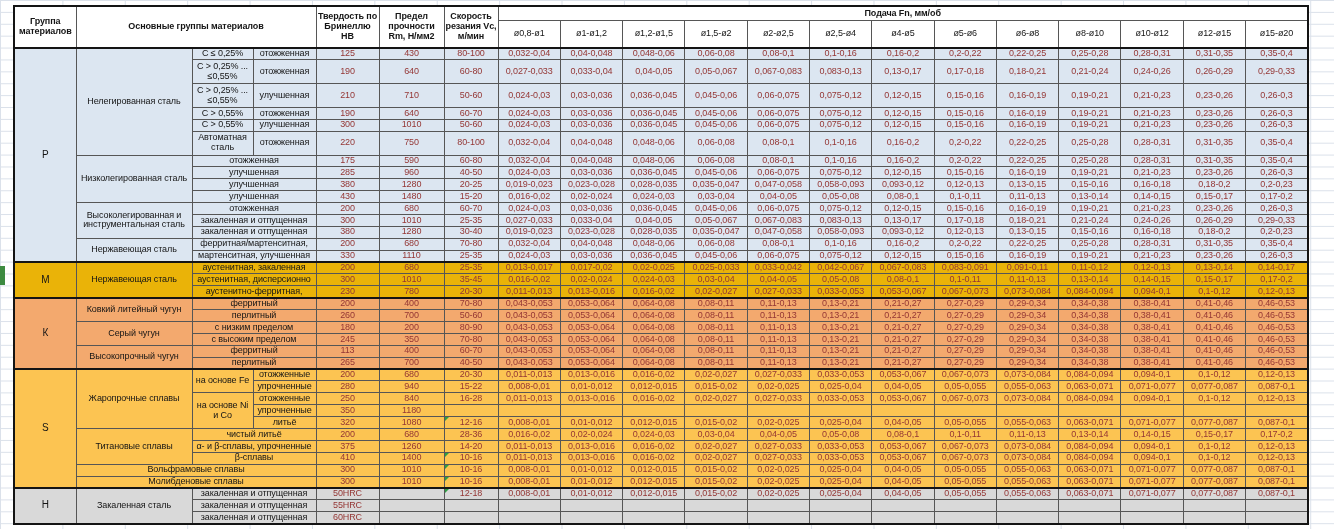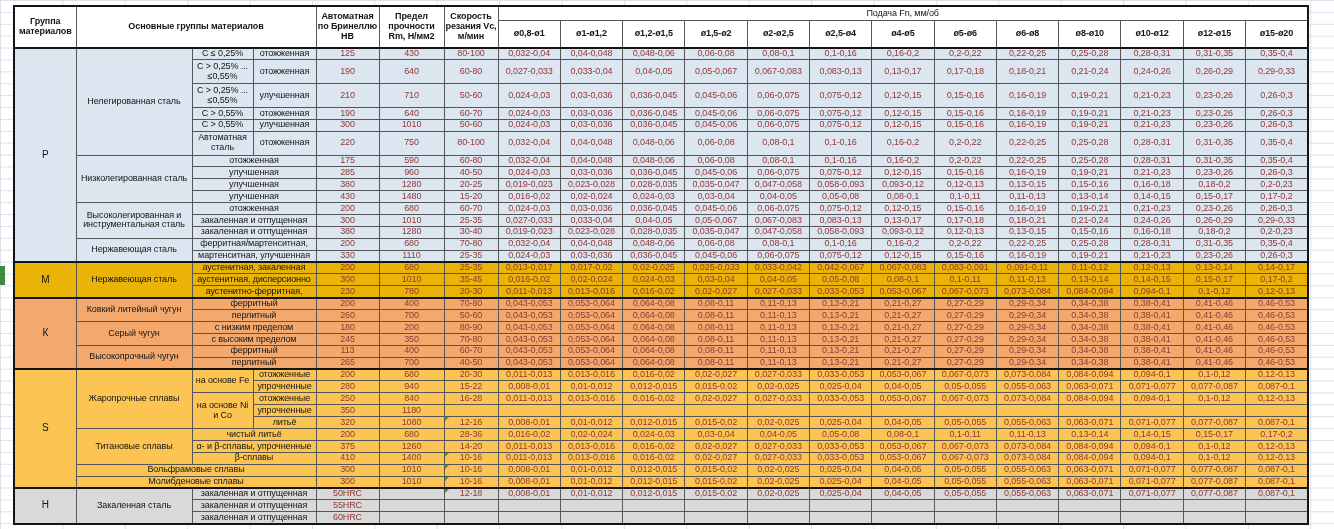--- a/index.html
+++ b/index.html
@@ -19,22 +19,22 @@
     background:#ffffff;border:2px solid #141414;
   }
   th,td{
     border:1px solid #565656;
     font-size:9px;line-height:1.08;letter-spacing:-0.1px;
     text-align:center;vertical-align:middle;
     padding:0 1px;overflow:hidden;color:#151515;
   }
   thead th{background:#ffffff;font-weight:bold;}
   thead{border-bottom:2px solid #141414;}
-  th.feedtitle{height:13px;font-weight:normal;}
-  #feed-row th{height:26px;font-weight:bold;}
+  th.feedtitle{height:13px;font-weight:bold;}
+  #feed-row th{height:26px;font-weight:normal;}
   tbody tr{height:11.9px;}
   tbody tr.tall{height:23.8px;padding-left:16px;}
   tr.sec td{border-top:2px solid #141414;}
   tr.g td{border-top:1.5px solid #222;}
   td.v{color:#943634;white-space:nowrap;}
   td.lt{font-size:10px;}
   td.tri{position:relative;}
   .tm{
     position:absolute;left:0;top:0;width:0;height:0;
     border-top:4px solid #2f9e44;border-right:4px solid transparent;
@@ -75,21 +75,21 @@
       <col style="width:62.3px">
         <col style="width:62.3px">
         <col style="width:62.3px">
         <col style="width:62.3px">
       <col style="width:62.3px">
     </colgroup>
     <thead>
       <tr>
         <th rowspan="2">Группа материалов</th>
         <th rowspan="2" colspan="3">Основные группы материалов</th>
-        <th rowspan="2">Автоматная по Бринеллю HB</th>
+        <th rowspan="2">Твердость по Бринеллю HB</th>
         <th rowspan="2">Предел прочности Rm, Н/мм2</th>
         <th rowspan="2">Скорость резания Vc, м/мин</th>
         <th colspan="13" class="feedtitle">Подача Fn, мм/об</th>
       </tr>
       <tr id="feed-row">
           <th class="feedcol">ø0,8-ø1</th>
           <th class="feedcol">ø1-ø1,2</th>
           <th class="feedcol">ø1,2-ø1,5</th>
           <th class="feedcol">ø1,5-ø2</th>
           <th class="feedcol">ø2-ø2,5</th>

